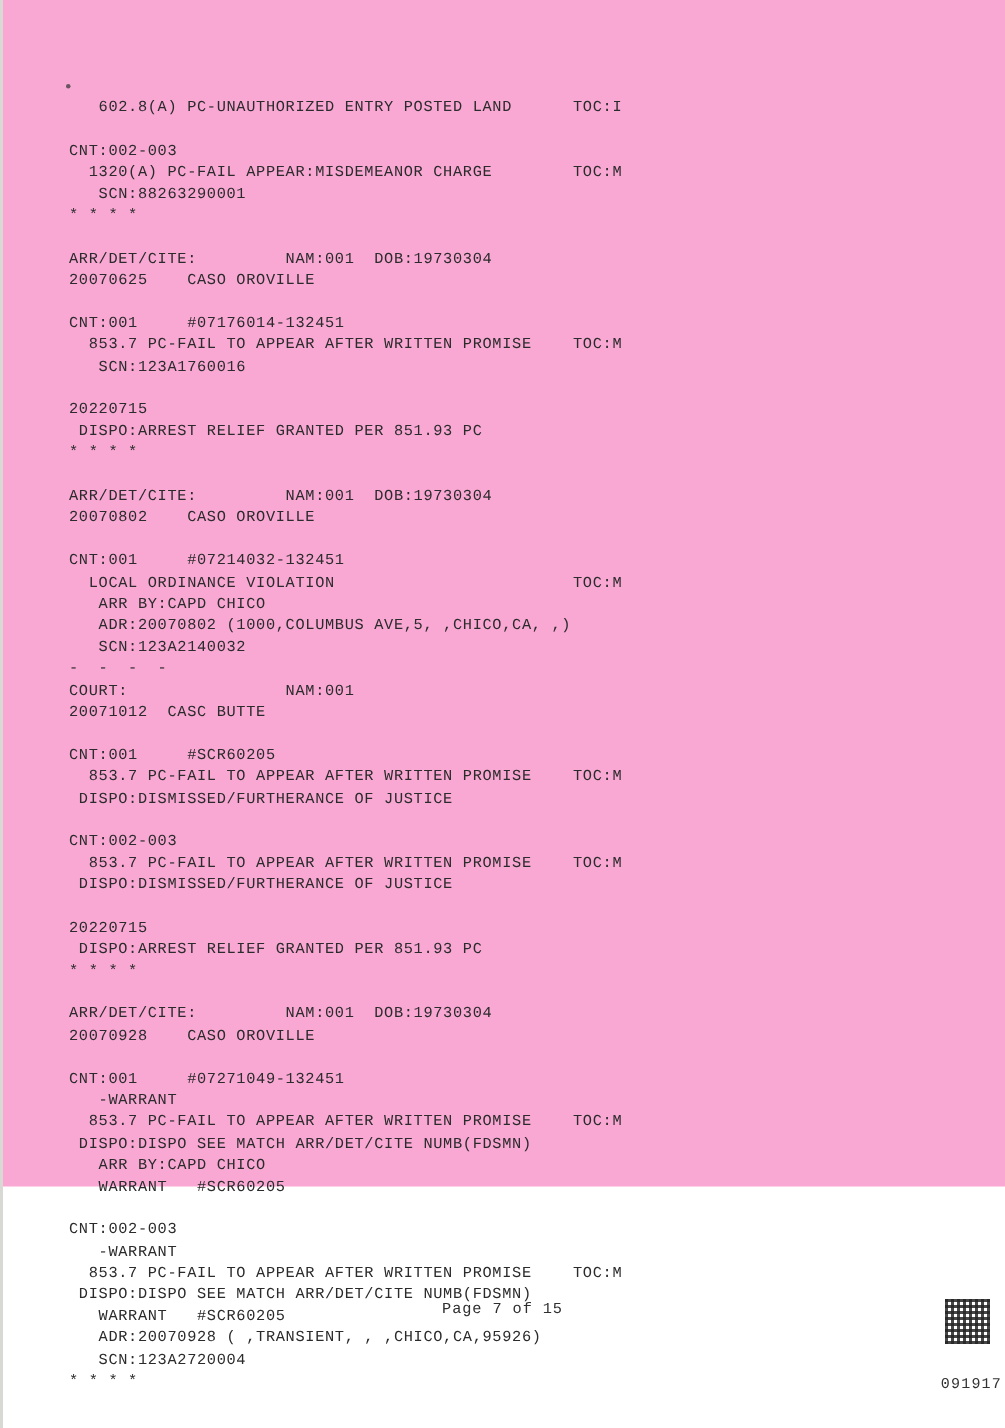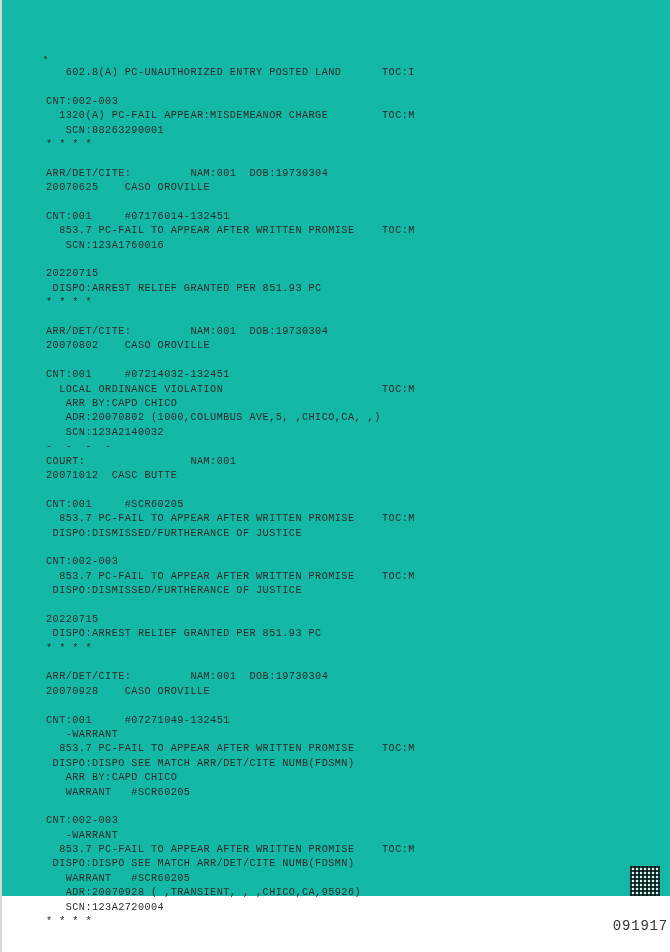--- a/index.html
+++ b/index.html
@@ -12,22 +12,22 @@
     background: #ffffff;
     font-family: "Liberation Mono", "DejaVu Sans Mono", monospace;
     position: relative;
     overflow: hidden;
   }
   .page {
     position: absolute;
     left: 0;
     top: 0;
     width: 670px;
-    height: 896px;
-    background: #14b8a6;
+    height: 791px;
+    background: #f9a8d4;
     text-decoration: underline;
   }
   .speck {
     position: absolute;
     width: 3px;
     height: 3px;
     background: #3a3a3a;
     border-radius: 50%;
     opacity: 0.75;
   }
@@ -73,38 +73,39 @@
     background:
       repeating-linear-gradient(90deg, #262626 0 2px, #ffffff 2px 4px),
       repeating-linear-gradient(0deg, #262626 0 2px, #ffffff 2px 4px);
     background-blend-mode: multiply;
     opacity: 0.85;
   }
   .doc-id {
     position: absolute;
     right: 2px;
     top: 918px;
-    font-size: 14px;
+    font-size: 10px;
     letter-spacing: 0.8px;
     color: #333;
     font-family: "Liberation Mono", "DejaVu Sans Mono", monospace;
   }
   .edge-mark {
     position: absolute;
     background: #d9d9d4;
   }
 </style>
 </head>
 <body>
 
 <div class="page">
 
   <div class="speck" style="left:44px; top:56px;"></div>
   <div class="edge-mark" style="left:0; top:0; width:2px; height:952px;"></div>
 
   <div class="doc-body" id="doc-body"><div class="line"><span>   602.8(A) PC-UNAUTHORIZED ENTRY POSTED LAND</span><span class="toc">TOC:I</span></div><div class="line"><span></span></div><div class="line"><span>CNT:002-003</span></div><div class="line"><span>  1320(A) PC-FAIL APPEAR:MISDEMEANOR CHARGE</span><span class="toc">TOC:M</span></div><div class="line"><span>   SCN:88263290001</span></div><div class="line"><span>* * * *</span></div><div class="line"><span></span></div><div class="line"><span>ARR/DET/CITE:         NAM:001  DOB:19730304</span></div><div class="line"><span>20070625    CASO OROVILLE</span></div><div class="line"><span></span></div><div class="line"><span>CNT:001     #07176014-132451</span></div><div class="line"><span>  853.7 PC-FAIL TO APPEAR AFTER WRITTEN PROMISE</span><span class="toc">TOC:M</span></div><div class="line"><span>   SCN:123A1760016</span></div><div class="line"><span></span></div><div class="line"><span>20220715</span></div><div class="line"><span> DISPO:ARREST RELIEF GRANTED PER 851.93 PC</span></div><div class="line"><span>* * * *</span></div><div class="line"><span></span></div><div class="line"><span>ARR/DET/CITE:         NAM:001  DOB:19730304</span></div><div class="line"><span>20070802    CASO OROVILLE</span></div><div class="line"><span></span></div><div class="line"><span>CNT:001     #07214032-132451</span></div><div class="line"><span>  LOCAL ORDINANCE VIOLATION</span><span class="toc">TOC:M</span></div><div class="line"><span>   ARR BY:CAPD CHICO</span></div><div class="line"><span>   ADR:20070802 (1000,COLUMBUS AVE,5, ,CHICO,CA, ,)</span></div><div class="line"><span>   SCN:123A2140032</span></div><div class="line"><span>-  -  -  -</span></div><div class="line"><span>COURT:                NAM:001</span></div><div class="line"><span>20071012  CASC BUTTE</span></div><div class="line"><span></span></div><div class="line"><span>CNT:001     #SCR60205</span></div><div class="line"><span>  853.7 PC-FAIL TO APPEAR AFTER WRITTEN PROMISE</span><span class="toc">TOC:M</span></div><div class="line"><span> DISPO:DISMISSED/FURTHERANCE OF JUSTICE</span></div><div class="line"><span></span></div><div class="line"><span>CNT:002-003</span></div><div class="line"><span>  853.7 PC-FAIL TO APPEAR AFTER WRITTEN PROMISE</span><span class="toc">TOC:M</span></div><div class="line"><span> DISPO:DISMISSED/FURTHERANCE OF JUSTICE</span></div><div class="line"><span></span></div><div class="line"><span>20220715</span></div><div class="line"><span> DISPO:ARREST RELIEF GRANTED PER 851.93 PC</span></div><div class="line"><span>* * * *</span></div><div class="line"><span></span></div><div class="line"><span>ARR/DET/CITE:         NAM:001  DOB:19730304</span></div><div class="line"><span>20070928    CASO OROVILLE</span></div><div class="line"><span></span></div><div class="line"><span>CNT:001     #07271049-132451</span></div><div class="line"><span>   -WARRANT</span></div><div class="line"><span>  853.7 PC-FAIL TO APPEAR AFTER WRITTEN PROMISE</span><span class="toc">TOC:M</span></div><div class="line"><span> DISPO:DISPO SEE MATCH ARR/DET/CITE NUMB(FDSMN)</span></div><div class="line"><span>   ARR BY:CAPD CHICO</span></div><div class="line"><span>   WARRANT   #SCR60205</span></div><div class="line"><span></span></div><div class="line"><span>CNT:002-003</span></div><div class="line"><span>   -WARRANT</span></div><div class="line"><span>  853.7 PC-FAIL TO APPEAR AFTER WRITTEN PROMISE</span><span class="toc">TOC:M</span></div><div class="line"><span> DISPO:DISPO SEE MATCH ARR/DET/CITE NUMB(FDSMN)</span></div><div class="line"><span>   WARRANT   #SCR60205</span></div><div class="line"><span>   ADR:20070928 ( ,TRANSIENT, , ,CHICO,CA,95926)</span></div><div class="line"><span>   SCN:123A2720004</span></div><div class="line"><span>* * * *</span></div></div>
 
+  <div class="footer">Page 7 of 15</div>
 
   <div class="barcode"></div>
 
   <div class="doc-id">091917</div>
 
 </div>
 
 </body></html>

